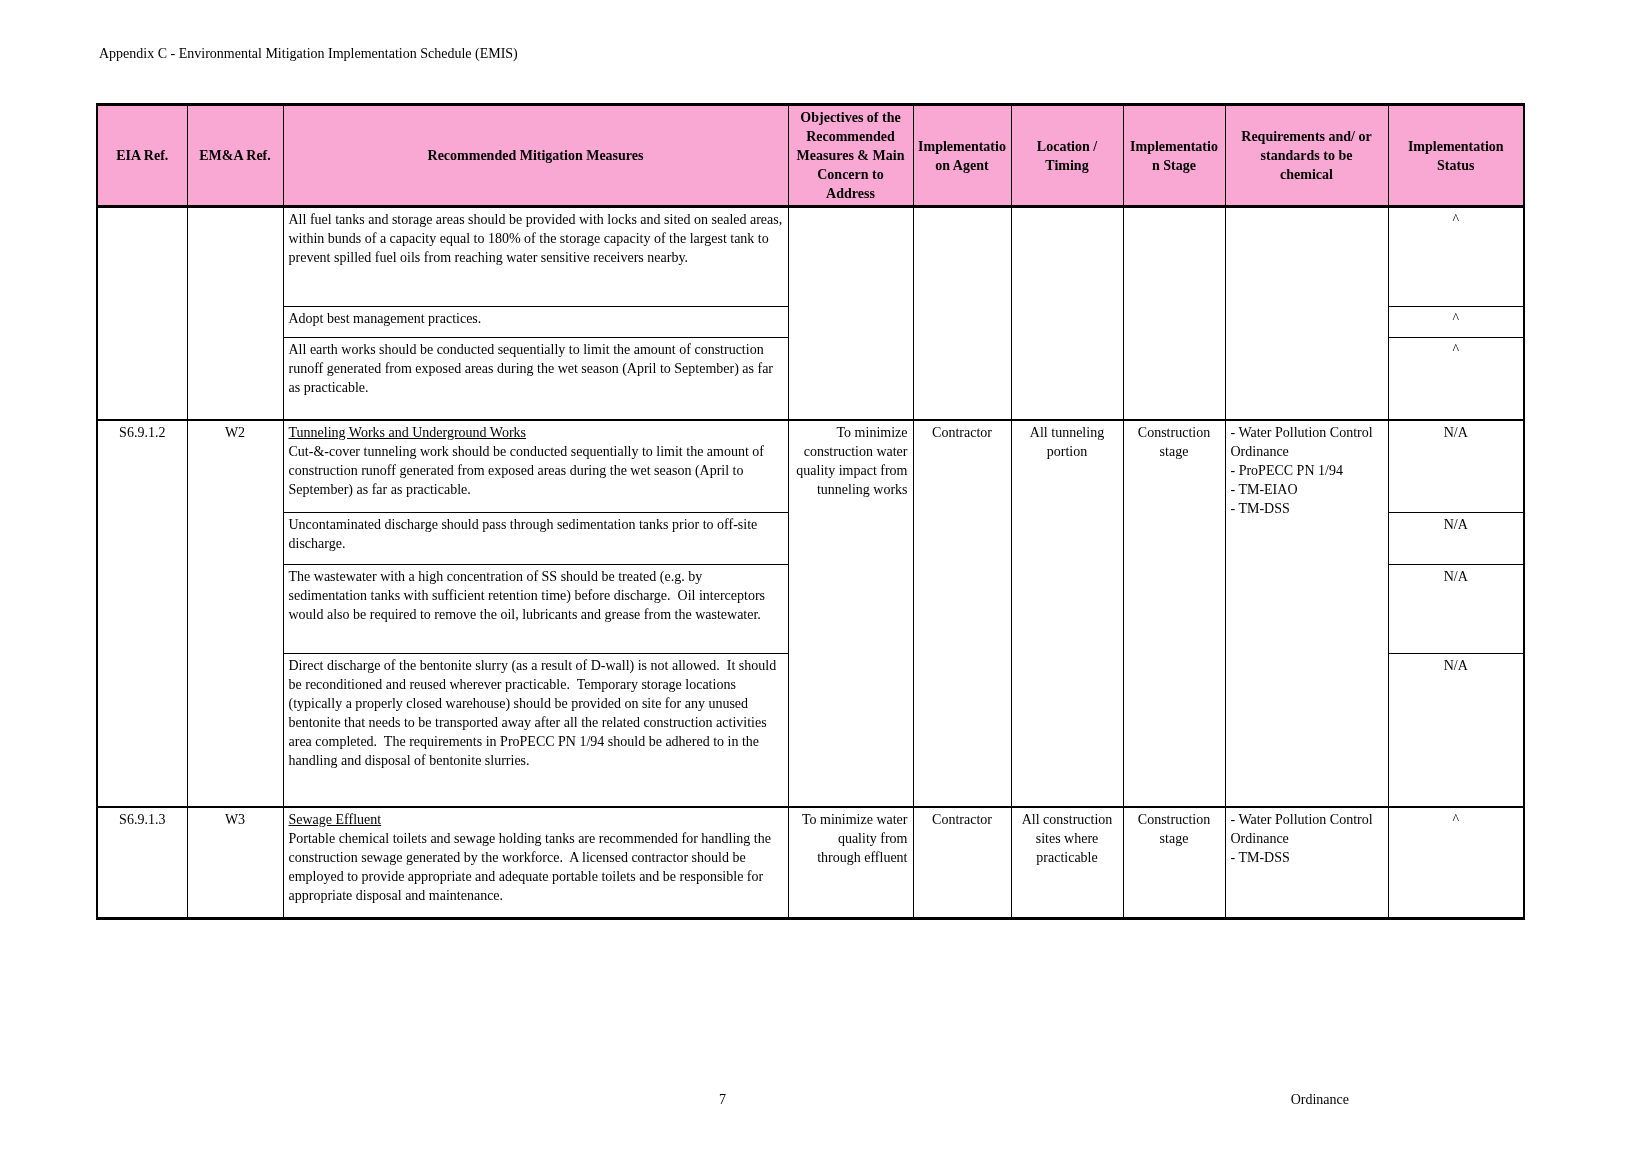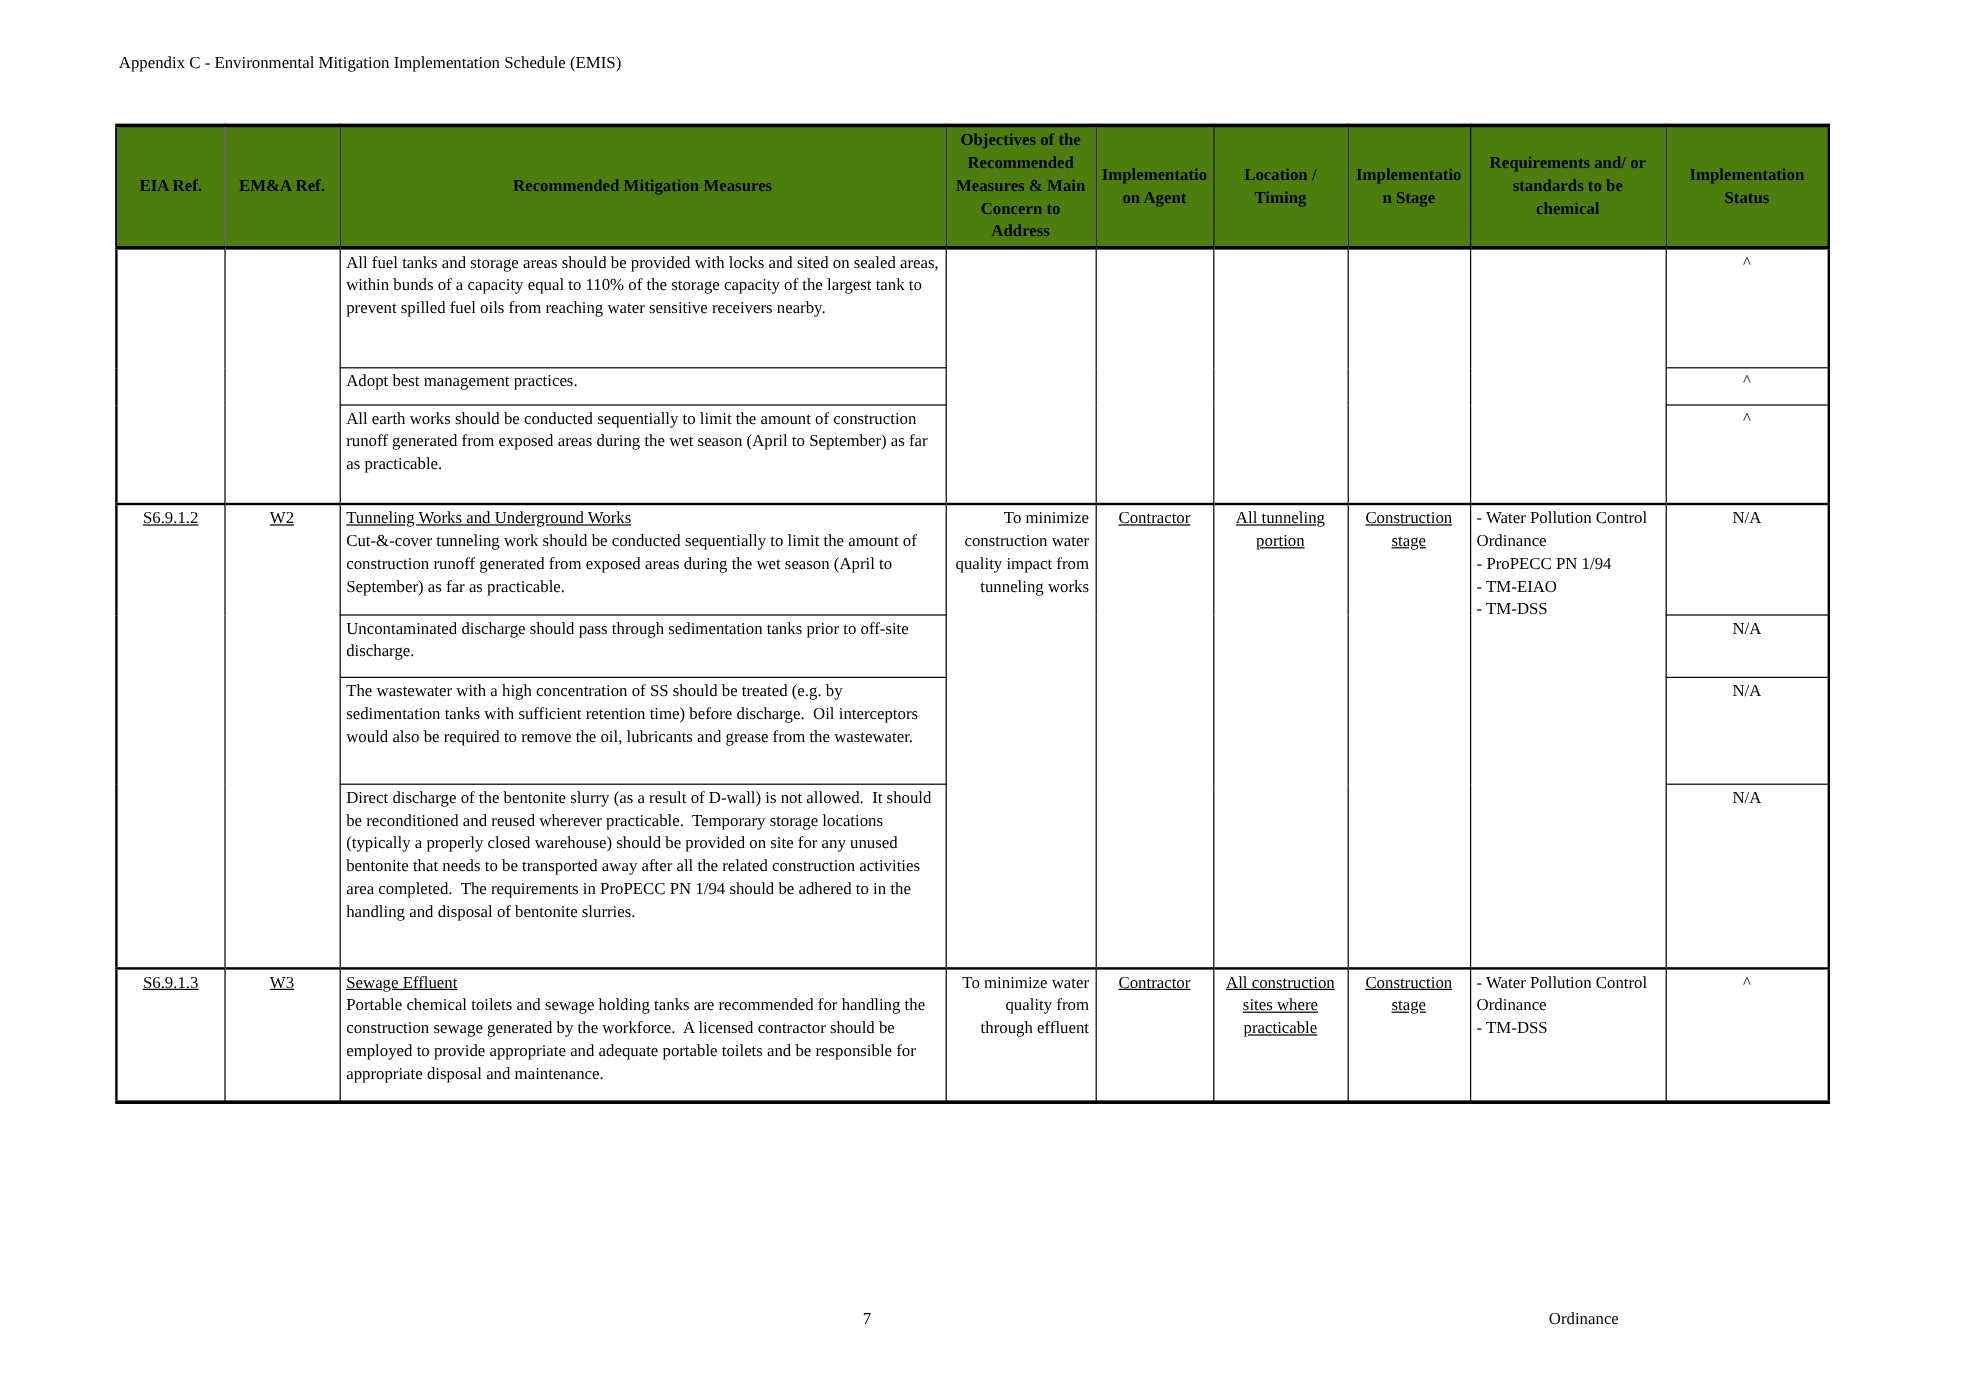--- a/index.html
+++ b/index.html
@@ -32,32 +32,32 @@
     border-bottom-width: 3px;
   }
   table.emis th, table.emis td {
     border: 1px solid #000;
     font-size: 14px;
     vertical-align: top;
     padding: 2px 5px;
     overflow: hidden;
   }
   table.emis th {
-    background: #4d7c0f;
+    background: #f9a8d4;
     font-weight: bold;
     text-align: center;
     vertical-align: middle;
     white-space: pre-line;
     line-height: 19px;
     border-bottom: 3px solid #000;
     padding: 2px 2px;
   }
   table.emis td { line-height: 19px; }
   tr.group-start td { border-top: 2px solid #000; }
-  .cc { text-align: center; text-decoration: underline; }
+  .cc { text-align: center; }
   .measure { text-align: left; padding-left: 6px; padding-right: 4px; }
   .mtext { white-space: pre-wrap; }
   .mhead { display: block; text-decoration: underline; }
   .obj { text-align: right; }
   .req { text-align: left; white-space: pre-line; }
   .status { text-align: center; }
   
   .rh96  { height: 96px;  }
   .rh100 { height: 100px; }
   .rh31  { height: 31px;  }
@@ -116,21 +116,21 @@
 chemical</th>
         <th>Implementation
 Status</th>
       </tr>
     </thead>
     <tbody>
 
       <tr class="rh100">
         <td class="cc" rowspan="3"></td>
         <td class="cc" rowspan="3"></td>
-        <td class="measure"><span class="mtext">All fuel tanks and storage areas should be provided with locks and sited on sealed areas, within bunds of a capacity equal to 110% of the storage capacity of the largest tank to prevent spilled fuel oils from reaching water sensitive receivers nearby.</span></td>
+        <td class="measure"><span class="mtext">All fuel tanks and storage areas should be provided with locks and sited on sealed areas, within bunds of a capacity equal to 180% of the storage capacity of the largest tank to prevent spilled fuel oils from reaching water sensitive receivers nearby.</span></td>
         <td class="obj" rowspan="3"></td>
         <td class="cc" rowspan="3"></td>
         <td class="cc" rowspan="3"></td>
         <td class="cc" rowspan="3"></td>
         <td class="req" rowspan="3"></td>
         <td class="status">^</td>
       </tr>
       <tr class="rh31">
         <td class="measure"><span class="mtext">Adopt best management practices.</span></td>
         <td class="status">^</td>

